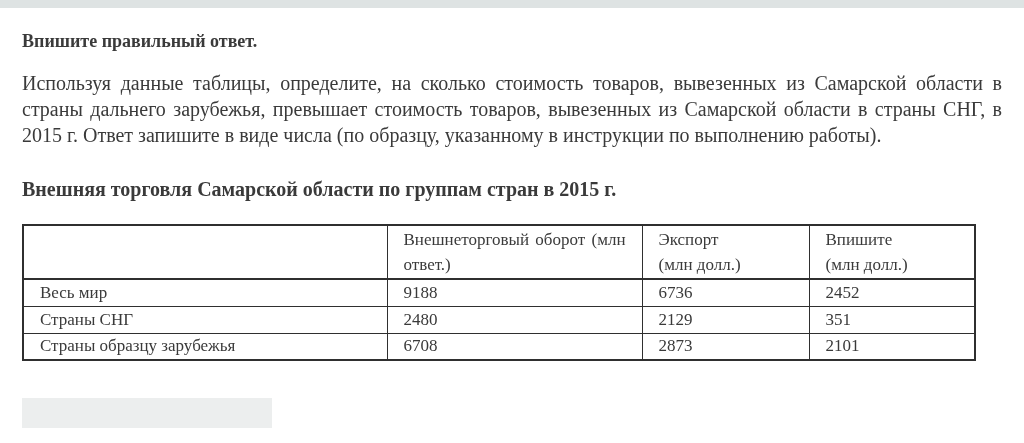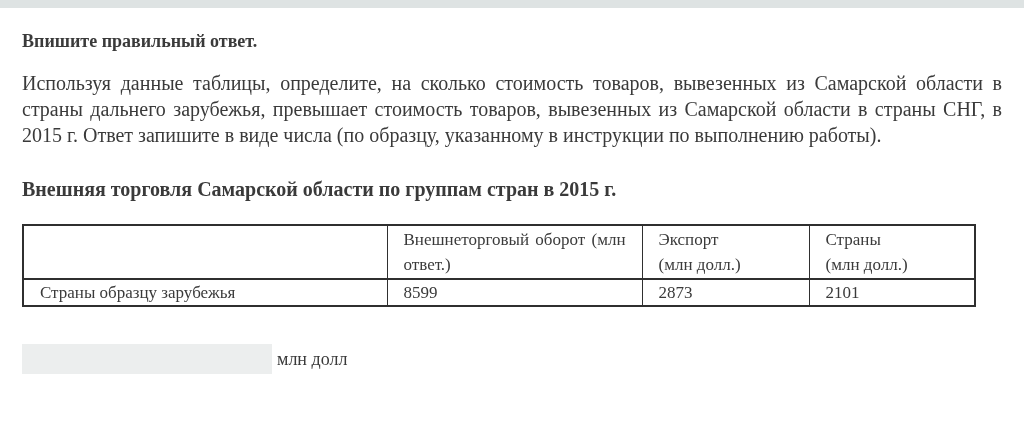--- a/index.html
+++ b/index.html
@@ -118,33 +118,44 @@
         </th>
         <th>
           <div class="hdr-line1-justify">Внешнеторговый оборот (млн</div>
           <div>ответ.)</div>
         </th>
         <th>
           <div>Экспорт</div>
           <div>(млн долл.)</div>
         </th>
         <th>
-          <div>Страны</div>
+          <div>Впишите</div>
           <div>(млн долл.)</div>
         </th>
       </tr>
     </thead>
     <tbody>
       <tr>
+        <td>Весь мир</td>
+        <td>9188</td>
+        <td>6736</td>
+        <td>2452</td>
+      </tr>
+      <tr>
+        <td>Страны СНГ</td>
+        <td>2480</td>
+        <td>2129</td>
+        <td>351</td>
+      </tr>
+      <tr>
         <td>Страны образцу зарубежья</td>
-        <td>8599</td>
+        <td>6708</td>
         <td>2873</td>
         <td>2101</td>
       </tr>
     </tbody>
   </table>
 
   <div class="answer-row">
     <input class="answer-input" type="text" value="" style="">
-    <span class="unit-label">млн долл</span>
   </div>
 
 </div>
 
 </body></html>

